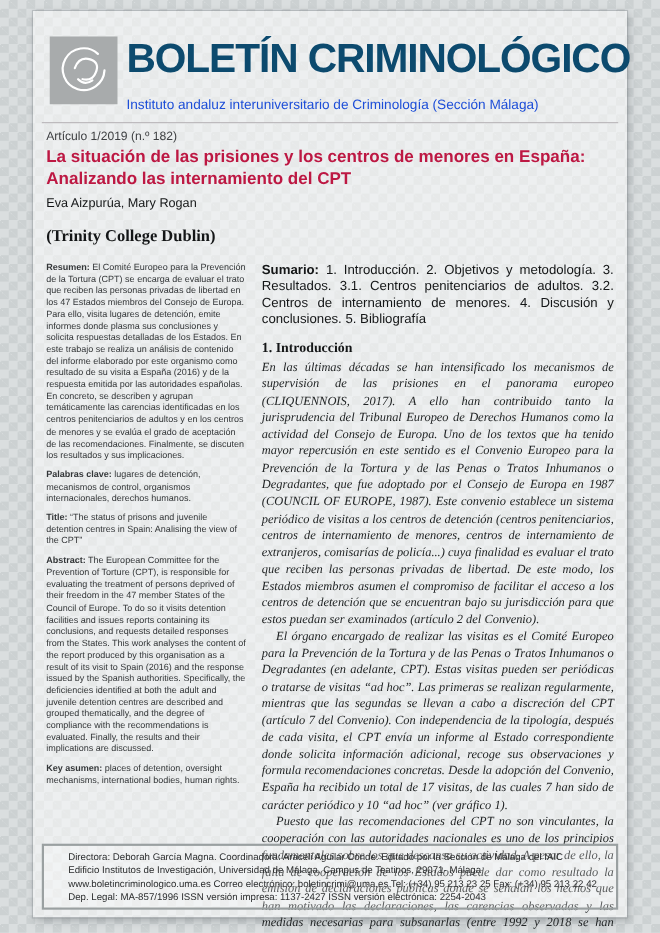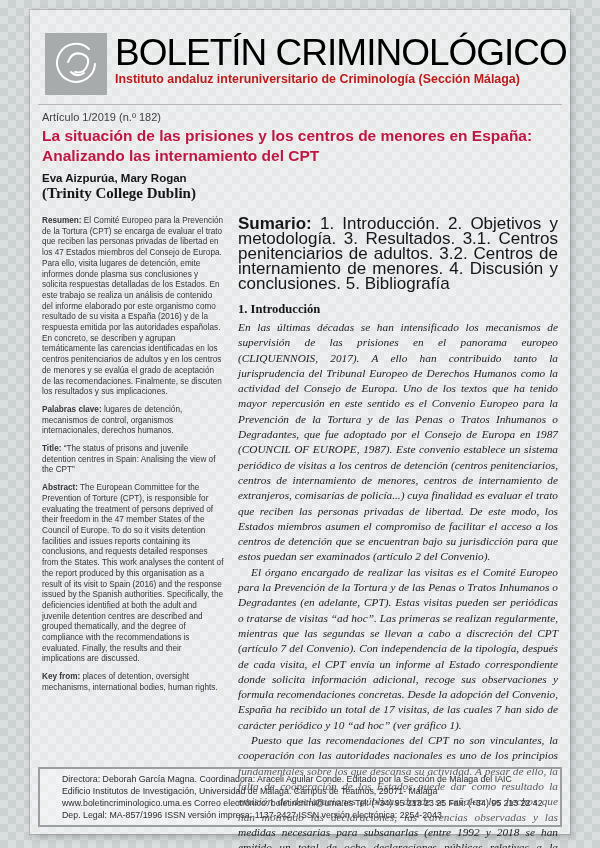--- a/index.html
+++ b/index.html
@@ -15,38 +15,38 @@
   }
   .page{
     position:absolute;left:30px;top:10px;width:540px;height:824px;
     background:rgba(255,255,255,0.52);
     box-shadow:0 0 0 1px rgba(130,135,140,0.35), 2px 3px 7px rgba(80,85,90,0.35);
   }
   .masthead-row{display:flex;align-items:flex-start;padding:23px 8px 0 15px;}
   .logo{width:62px;height:62px;flex:0 0 62px;}
   .mast-text{margin-left:8px;padding-top:2px;}
   .mast-title{
-    font-weight:normal;font-size:37px;line-height:36px;letter-spacing:-1px;
-    color:#000000;white-space:nowrap;
+    font-weight:bold;font-size:37px;line-height:36px;letter-spacing:-1px;
+    color:#0c4a6e;white-space:nowrap;
   }
-  .mast-sub{font-weight:bold;font-size:12.4px;color:#b91c1c;margin-top:1px;white-space:nowrap;}
+  .mast-sub{font-weight:normal;font-size:12.4px;color:#1d4ed8;margin-top:17px;white-space:nowrap;}
   .divider{height:1px;background:#b9b5b8;margin:9px 8px 0 8px;}
   .meta{margin:6px 12px 0 12px;font-size:11px;color:#3d3f41;}
   .doc-title{margin:3px 12px 0 12px;font-weight:bold;font-size:15.5px;line-height:20px;color:#bd1843;}
-  .authors{margin:5px 12px 1px 12px;font-weight:bold;font-size:11.5px;line-height:14px;color:#141617;}
+  .authors{margin:5px 12px 16px 12px;font-weight:normal;font-size:11.5px;line-height:14px;color:#141617;}
   .affil{margin:0 12px 0 12px;font-weight:bold;font-size:15px;line-height:14px;color:#141617;font-family:Liberation Serif, serif;}
   .columns{display:flex;margin:16px 12px 0 12px;gap:14px;}
   .col-left{width:182px;flex:0 0 182px;font-size:8.2px;line-height:10.7px;color:#333638;}
   .col-left p{margin:0 0 7px 0;}
   .lbl{font-weight:bold;}
   .it{}
   .dates{margin-top:12px;}
   .dates div{margin:0;}
   .col-right{flex:1;color:#1f2224;}
-  .sumario{font-size:17px;line-height:15px;color:#141617;text-align:justify;}
+  .sumario{font-size:12px;line-height:15px;color:#141617;text-align:justify;}
   .sec-head{font-family:"Liberation Serif",serif;font-weight:bold;font-size:12.6px;margin-top:11px;color:#141617;}
   .body-p{
     font-family:"Liberation Serif",serif;font-size:11.3px;line-height:15.3px;
     text-align:justify;margin:3px 0 0 0;color:#212425;font-style:italic;
   }
   .body-p.indent{text-indent:13px;margin-top:0;}
   .footerbox{
     position:absolute;left:8px;right:8px;top:757px;
     border:2px solid #9aa0a1;background:rgba(255,255,255,0.25);
     padding:4px 22px;font-size:8.8px;line-height:12px;color:#2b2d2e;
@@ -85,21 +85,21 @@
   <div class="authors">Eva Aizpurúa, Mary Rogan</div>
   <div class="affil">(Trinity College Dublin)</div>
 
   <div class="columns">
 
     <div class="col-left">
       <p><span class="lbl">Resumen:</span><span> El Comité Europeo para la Prevención de la Tortura (CPT) se encarga de evaluar el trato que reciben las personas privadas de libertad en los 47 Estados miembros del Consejo de Europa. Para ello, visita lugares de detención, emite informes donde plasma sus conclusiones y solicita respuestas detalladas de los Estados. En este trabajo se realiza un análisis de contenido del informe elaborado por este organismo como resultado de su visita a España (2016) y de la respuesta emitida por las autoridades españolas. En concreto, se describen y agrupan temáticamente las carencias identificadas en los centros penitenciarios de adultos y en los centros de menores y se evalúa el grado de aceptación de las recomendaciones. Finalmente, se discuten los resultados y sus implicaciones.</span></p>
       <p><span class="lbl">Palabras clave:</span><span> lugares de detención, mecanismos de control, organismos internacionales, derechos humanos.</span></p>
       <p class="it"><span class="lbl">Title:</span><span> “The status of prisons and juvenile detention centres in Spain: Analising the view of the CPT”</span></p>
       <p class="it"><span class="lbl">Abstract:</span><span> The European Committee for the Prevention of Torture (CPT), is responsible for evaluating the treatment of persons deprived of their freedom in the 47 member States of the Council of Europe. To do so it visits detention facilities and issues reports containing its conclusions, and requests detailed responses from the States. This work analyses the content of the report produced by this organisation as a result of its visit to Spain (2016) and the response issued by the Spanish authorities. Specifically, the deficiencies identified at both the adult and juvenile detention centres are described and grouped thematically, and the degree of compliance with the recommendations is evaluated. Finally, the results and their implications are discussed.</span></p>
-      <p class="it"><span class="lbl">Key from:</span><span> places of detention, oversight mechanisms, international bodies, human rights.</span></p>
+      <p class="it"><span class="lbl">Key asumen:</span><span> places of detention, oversight mechanisms, international bodies, human rights.</span></p>
     </div>
 
     <div class="col-right">
       <div class="sumario"><span class="lbl">Sumario:</span><span> 1. Introducción. 2. Objetivos y metodología. 3. Resultados. 3.1. Centros penitenciarios de adultos. 3.2. Centros de internamiento de menores. 4. Discusión y conclusiones. 5. Bibliografía</span></div>
       <div class="sec-head">1. Introducción</div>
       <p class="body-p">En las últimas décadas se han intensificado los mecanismos de supervisión de las prisiones en el panorama europeo (CLIQUENNOIS, 2017). A ello han contribuido tanto la jurisprudencia del Tribunal Europeo de Derechos Humanos como la actividad del Consejo de Europa. Uno de los textos que ha tenido mayor repercusión en este sentido es el Convenio Europeo para la Prevención de la Tortura y de las Penas o Tratos Inhumanos o Degradantes, que fue adoptado por el Consejo de Europa en 1987 (COUNCIL OF EUROPE, 1987). Este convenio establece un sistema periódico de visitas a los centros de detención (centros penitenciarios, centros de internamiento de menores, centros de internamiento de extranjeros, comisarías de policía...) cuya finalidad es evaluar el trato que reciben las personas privadas de libertad. De este modo, los Estados miembros asumen el compromiso de facilitar el acceso a los centros de detención que se encuentran bajo su jurisdicción para que estos puedan ser examinados (artículo 2 del Convenio).</p>
       <p class="body-p indent">El órgano encargado de realizar las visitas es el Comité Europeo para la Prevención de la Tortura y de las Penas o Tratos Inhumanos o Degradantes (en adelante, CPT). Estas visitas pueden ser periódicas o tratarse de visitas “ad hoc”. Las primeras se realizan regularmente, mientras que las segundas se llevan a cabo a discreción del CPT (artículo 7 del Convenio). Con independencia de la tipología, después de cada visita, el CPT envía un informe al Estado correspondiente donde solicita información adicional, recoge sus observaciones y formula recomendaciones concretas. Desde la adopción del Convenio, España ha recibido un total de 17 visitas, de las cuales 7 han sido de carácter periódico y 10 “ad hoc” (ver gráfico 1).</p>
       <p class="body-p indent">Puesto que las recomendaciones del CPT no son vinculantes, la cooperación con las autoridades nacionales es uno de los principios fundamentales sobre los que descansa su actividad. A pesar de ello, la falta de cooperación de los Estados puede dar como resultado la emisión de declaraciones públicas donde se señalan los hechos que han motivado las declaraciones, las carencias observadas y las medidas necesarias para subsanarlas (entre 1992 y 2018 se han emitido un total de ocho declaraciones públicas relativas a la situación de Bélgica, Bulgaria, Grecia, Rusia y Turquía).</p>
     </div>
 

